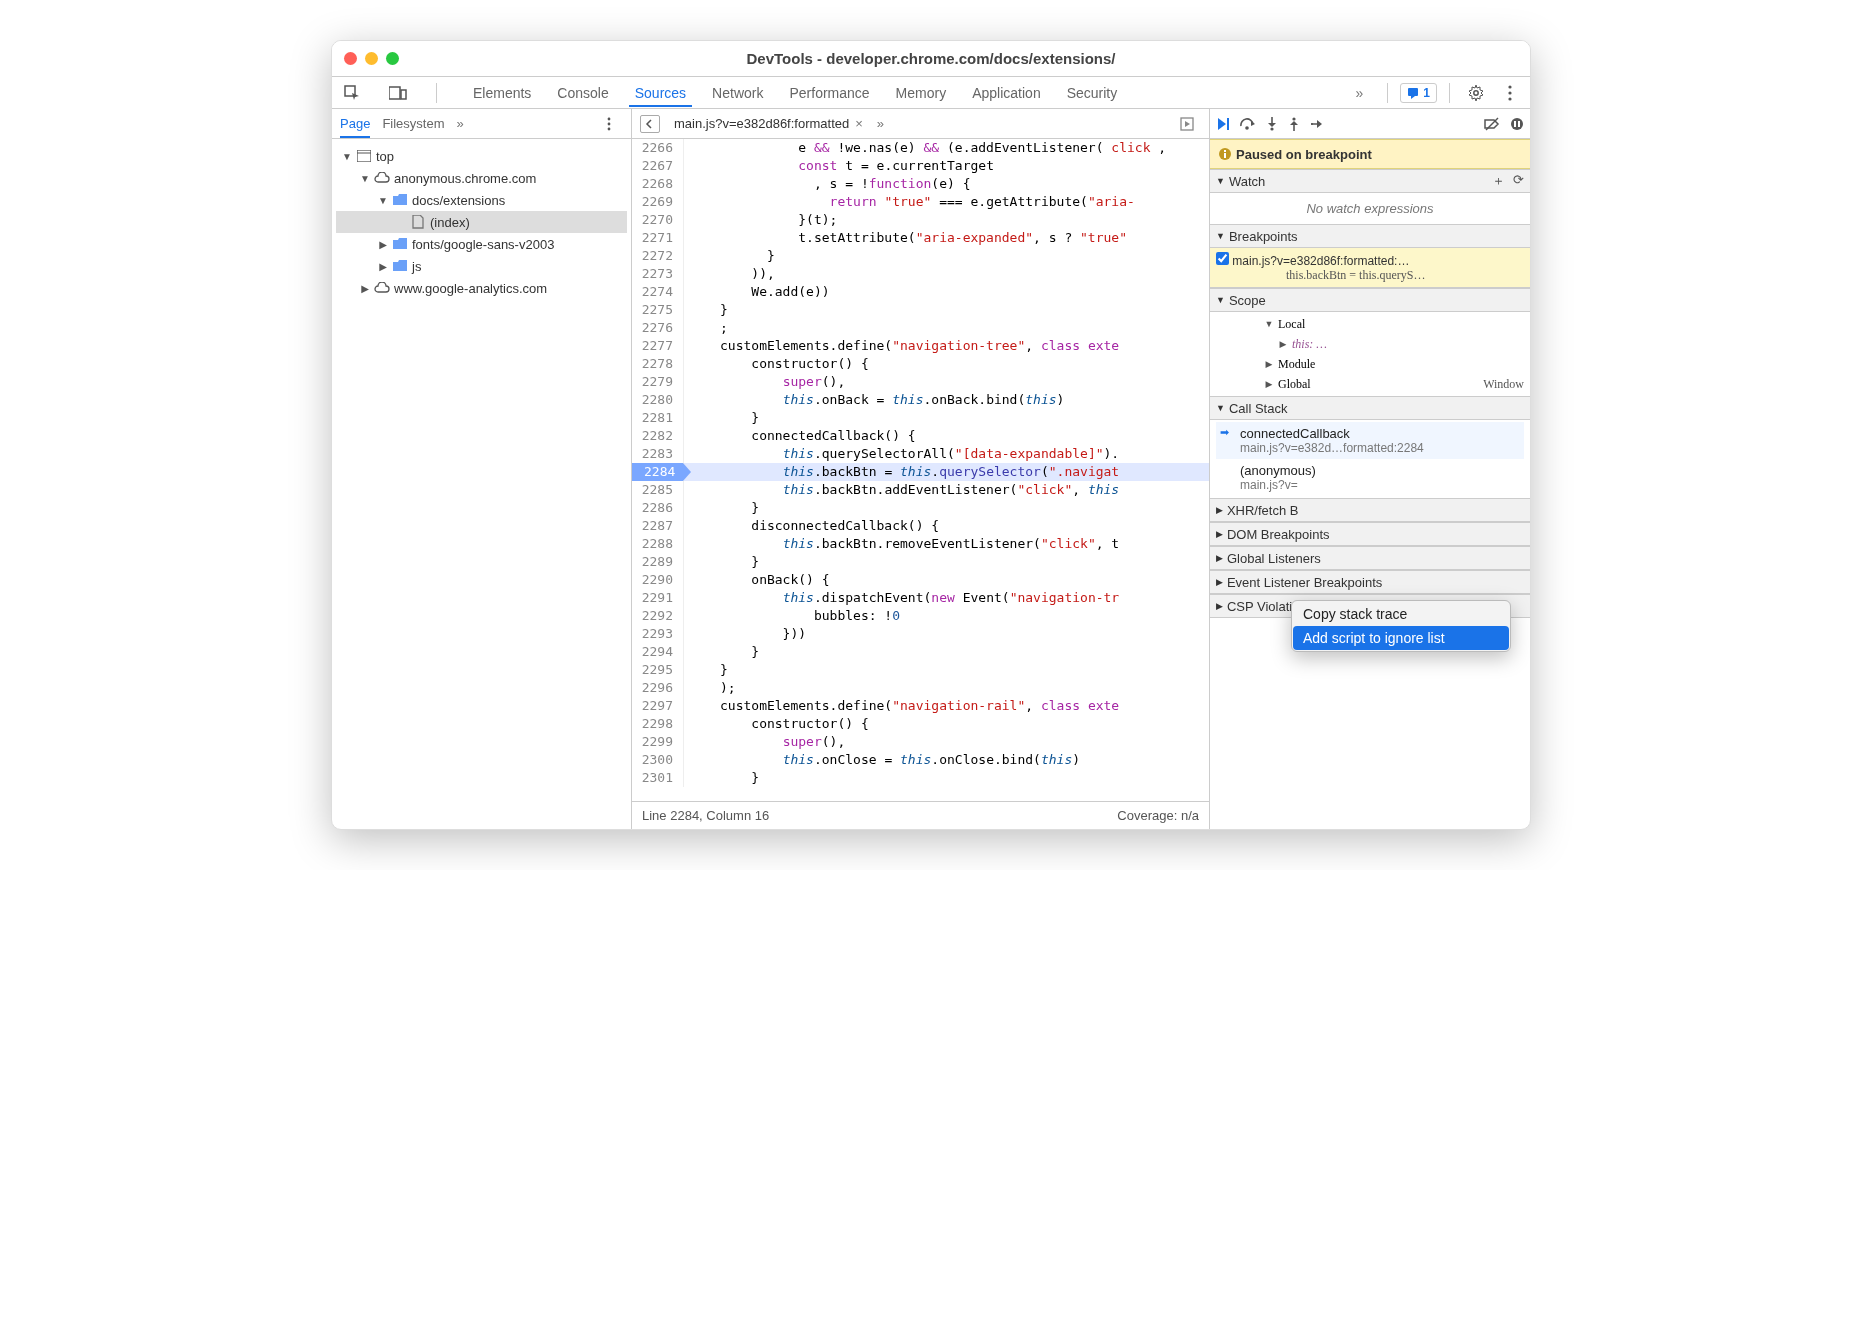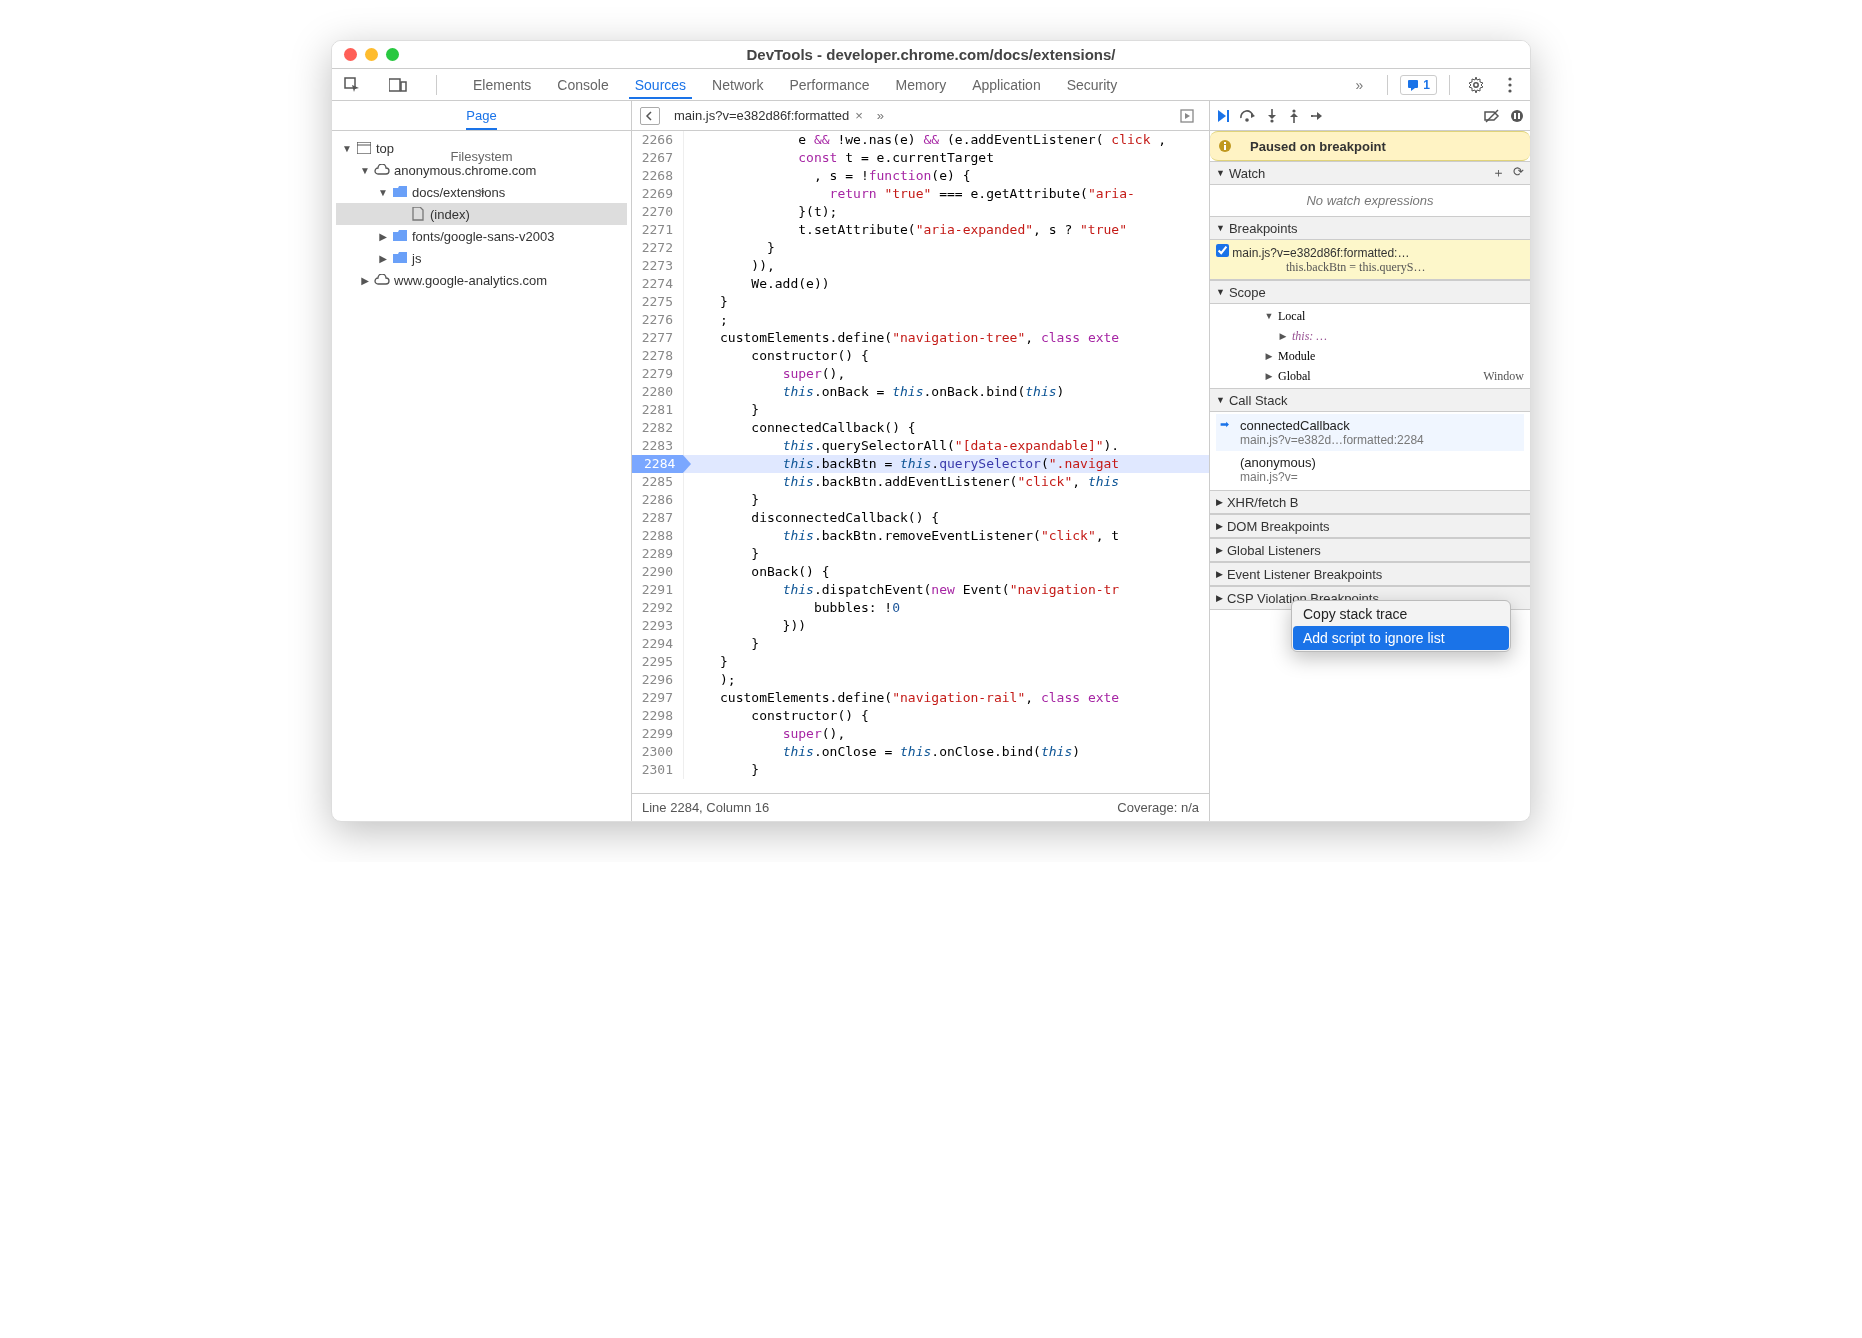--- a/index.html
+++ b/index.html
@@ -13,21 +13,21 @@
 }
 .window {
   width: 1200px;
   background: #fff;
   border: 1px solid #ddd;
   border-radius: 10px;
   box-shadow: 0 10px 40px rgba(0,0,0,0.25);
   overflow: hidden;
 }
 .titlebar {
-  height: 28px;
+  height: 36px;
   display: flex;
   align-items: center;
   padding: 0 12px;
   border-bottom: 1px solid #ccc;
   background: #fff;
   position: relative;
 }
 .traffic { display: flex; gap: 8px; }
 .dot { width: 13px; height: 13px; border-radius: 50%; }
 .dot.red { background: #ff5f57; }
@@ -47,21 +47,21 @@
 .tb-icon { width: 28px; height: 28px; display: flex; align-items: center; justify-content: center; color: #555; }
 .tb-sep { width: 1px; height: 20px; background: #ccc; margin: 0 6px; }
 .tabs { display: flex; gap: 14px; margin-left: 6px; flex: 1; }
 .tab { padding: 6px 6px; color: #666; cursor: default; }
 .tab.active { color: #1a73e8; border-bottom: 2px solid #1a73e8; padding-bottom: 4px; }
 .tb-right { display: flex; align-items: center; gap: 6px; margin-left: auto; }
 .badge { display: flex; align-items: center; gap: 4px; border: 1px solid #ccc; border-radius: 3px; padding: 2px 6px; color: #1a73e8; font-size: 12px; font-weight: 600; }
 .main { display: flex; height: 720px; }
 
 .left { width: 300px; border-right: 1px solid #ccc; display: flex; flex-direction: column; }
-.left-tabs { display: flex; align-items: center; border-bottom: 1px solid #ccc; height: 30px; padding: 0 8px; gap: 12px; font-size: 13px; color: #666; flex-direction: column; }
+.left-tabs { display: flex; align-items: center; border-bottom: 1px solid #ccc; height: 30px; padding: 0 8px; gap: 12px; font-size: 13px; color: #666; }
 .left-tab.active { color: #1a73e8; border-bottom: 2px solid #1a73e8; padding-bottom: 5px; padding-top: 7px; }
 .left-tab { padding-top: 7px; padding-bottom: 7px; }
 .tree { padding: 6px 4px; font-size: 13px; color: #333; }
 .tree-row { display: flex; align-items: center; height: 22px; gap: 4px; padding-left: 4px; }
 .tri { width: 10px; font-size: 10px; color: #555; text-align: center; }
 .icn { width: 16px; display: flex; justify-content: center; color: #555; }
 .tree-row.selected { background: #ddd; }
 
 .center { flex: 1; display: flex; flex-direction: column; border-right: 1px solid #ccc; }
 .c-tabs { display: flex; align-items: center; height: 30px; border-bottom: 1px solid #ccc; padding: 0 8px; gap: 14px; font-size: 13px; color: #333; }
@@ -77,21 +77,21 @@
 .kw { color: #a626a4; }
 .str { color: #c41a16; }
 .this { color: #0b5394; font-style: italic; }
 .fn { color: #3a3aab; }
 .num { color: #1c5599; }
 .statusbar { height: 28px; border-top: 1px solid #ccc; display: flex; align-items: center; padding: 6px 10px; font-size: 13px; color: #555; justify-content: space-between; }
 
 .right { width: 320px; display: flex; flex-direction: column; font-size: 13px; }
 .dbg-toolbar { display: flex; align-items: center; height: 30px; border-bottom: 1px solid #ccc; padding: 0 6px; gap: 10px; color: #555; }
 .dbg-toolbar .play { color: #1a73e8; }
-.paused { background: #fff3c4; border-bottom: 1px solid #e0d37a; height: 30px; display: flex; align-items: center; padding: 0 8px; gap: 18px; font-weight: 700; color: #333; border-top: 1px solid #e0d37a; border-radius: 8px;}
+.paused { background: #fff3c4; border-bottom: 1px solid #e0d37a; height: 30px; display: flex; align-items: center; padding: 0 8px; gap: 4px; font-weight: 700; color: #333; border-top: 1px solid #e0d37a;}
 .section-h { background: #f1f1f1; border-top: 1px solid #ccc; border-bottom: 1px solid #ccc; height: 24px; display: flex; align-items: center; padding: 0 6px; gap: 4px; color: #333; }
 .section-h .sp { margin-left: auto; display: flex; gap: 8px; color: #555; }
 .watch-empty { text-align: center; color: #777; font-style: italic; padding: 8px 0; }
 .bp-item { background: #fdf7ca; padding: 4px 6px; border-bottom: 1px solid #ccc; font-size: 12px; color: #333; }
 .bp-item .chk { accent-color: #1a73e8; }
 .bp-sub { color: #555; padding-left: 22px; overflow: hidden; text-overflow: ellipsis; white-space: nowrap; }
 .scope-body, .call-body { padding: 2px 6px; }
 .scope-row { display: flex; align-items: center; gap: 4px; height: 20px; }
 .scope-row .tri2 { font-size: 9px; color: #555; width: 10px; text-align: center; }
 .mono { font-family: Liberation Serif, serif; font-size: 12px; margin-left: 48px; }

